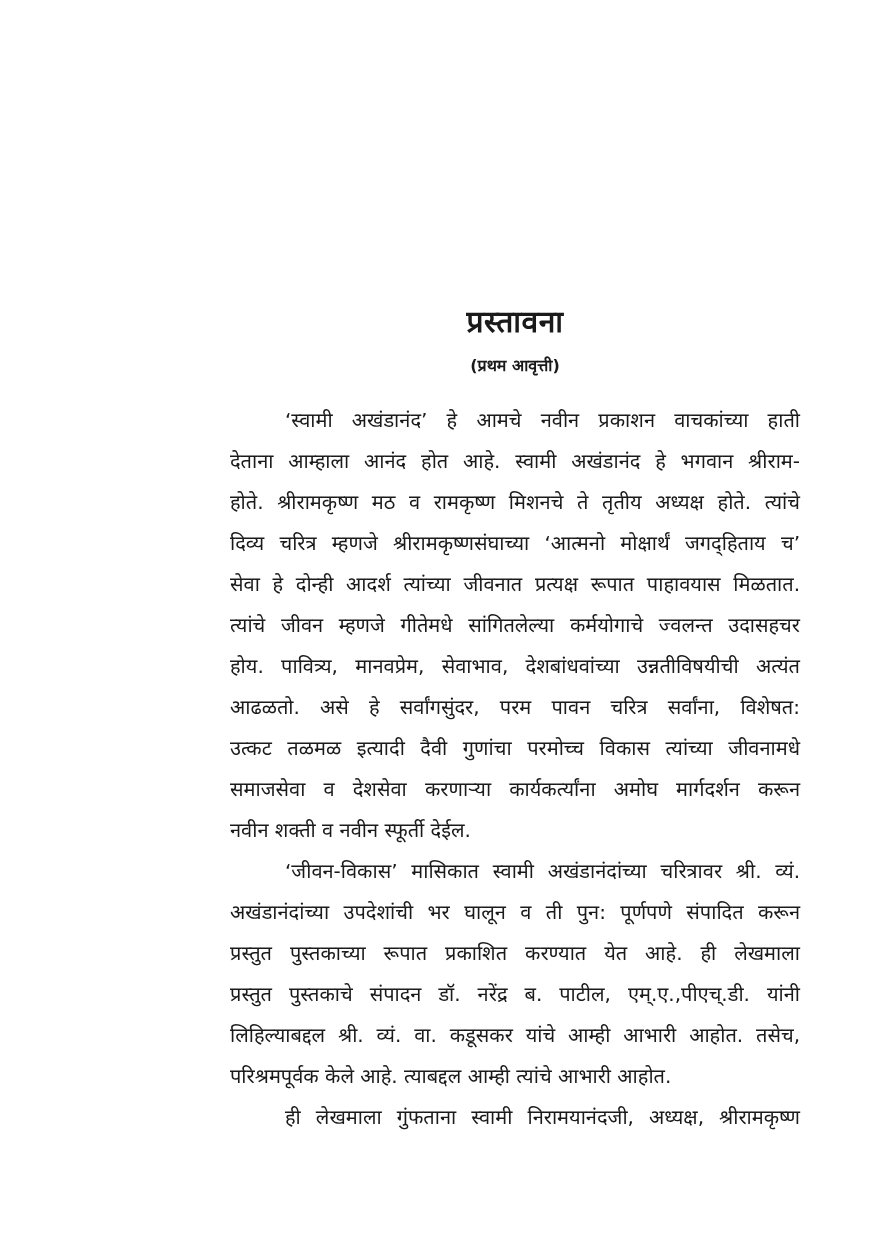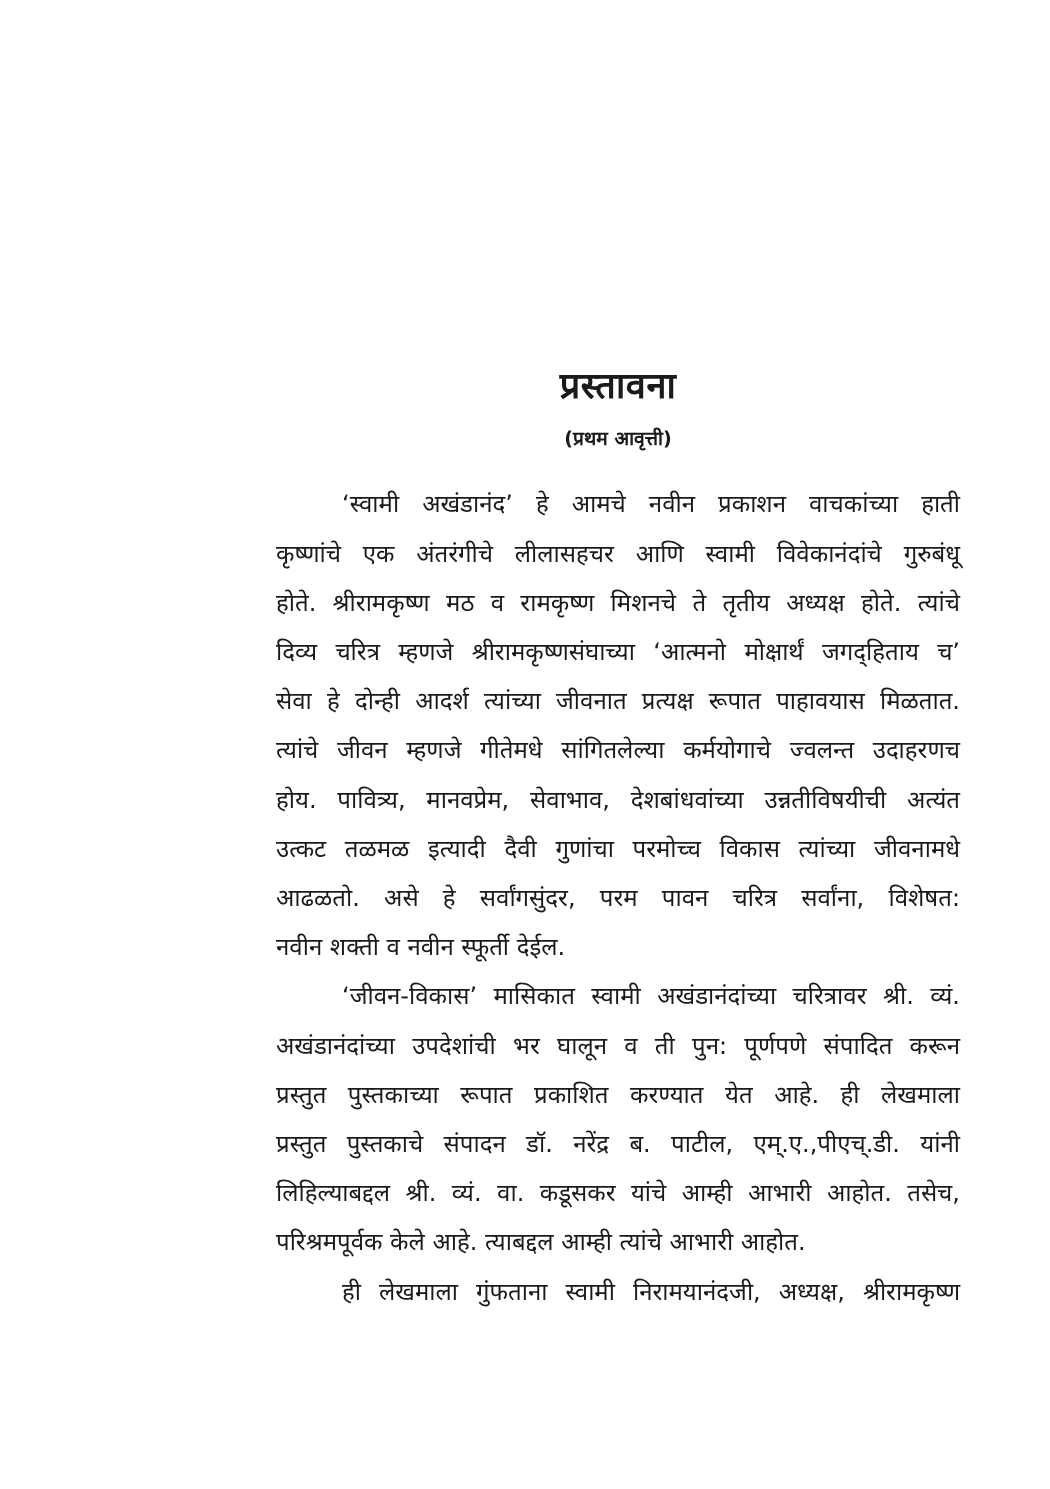--- a/index.html
+++ b/index.html
@@ -16,28 +16,29 @@
   .line.indent { padding-left:55px; }
 </style>
 </head>
 <body>
 
 <div class="title">प्रस्तावना</div>
 <div class="subtitle">(प्रथम आवृत्ती)</div>
 
 <div class="body">
   <span class="line indent">‘स्वामी अखंडानंद’ हे आमचे नवीन प्रकाशन वाचकांच्या हाती</span>
-  <span class="line">कृष्णांचे एक अंतरंगीचे लीलासहचर आणि स्वामी विवेकानंदांचे गुरुबंधू</span>
+  <span class="line">देताना आम्हाला आनंद होत आहे. स्वामी अखंडानंद हे भगवान श्रीराम-</span>
   <span class="line">होते. श्रीरामकृष्ण मठ व रामकृष्ण मिशनचे ते तृतीय अध्यक्ष होते. त्यांचे</span>
   <span class="line">दिव्य चरित्र म्हणजे श्रीरामकृष्णसंघाच्या ‘आत्मनो मोक्षार्थं जगद्‌हिताय च’</span>
   <span class="line">सेवा हे दोन्ही आदर्श त्यांच्या जीवनात प्रत्यक्ष रूपात पाहावयास मिळतात.</span>
-  <span class="line">त्यांचे जीवन म्हणजे गीतेमधे सांगितलेल्या कर्मयोगाचे ज्वलन्त उदाहरणच</span>
+  <span class="line">त्यांचे जीवन म्हणजे गीतेमधे सांगितलेल्या कर्मयोगाचे ज्वलन्त उदासहचर</span>
   <span class="line">होय. पावित्र्य, मानवप्रेम, सेवाभाव, देशबांधवांच्या उन्नतीविषयीची अत्यंत</span>
+  <span class="line">आढळतो. असे हे सर्वांगसुंदर, परम पावन चरित्र सर्वांना, विशेषत:</span>
   <span class="line">उत्कट तळमळ इत्यादी दैवी गुणांचा परमोच्च विकास त्यांच्या जीवनामधे</span>
-  <span class="line">आढळतो. असे हे सर्वांगसुंदर, परम पावन चरित्र सर्वांना, विशेषत:</span>
+  <span class="line">समाजसेवा व देशसेवा करणाऱ्या कार्यकर्त्यांना अमोघ मार्गदर्शन करून</span>
   <span class="line last">नवीन शक्ती व नवीन स्फूर्ती देईल.</span>
   <span class="line indent">‘जीवन-विकास’ मासिकात स्वामी अखंडानंदांच्या चरित्रावर श्री. व्यं.</span>
   <span class="line">अखंडानंदांच्या उपदेशांची भर घालून व ती पुन: पूर्णपणे संपादित करून</span>
   <span class="line">प्रस्तुत पुस्तकाच्या रूपात प्रकाशित करण्यात येत आहे. ही लेखमाला</span>
   <span class="line">प्रस्तुत पुस्तकाचे संपादन डॉ. नरेंद्र ब. पाटील, एम्.ए.,पीएच्.डी. यांनी</span>
   <span class="line">लिहिल्याबद्दल श्री. व्यं. वा. कडूसकर यांचे आम्ही आभारी आहोत. तसेच,</span>
   <span class="line last">परिश्रमपूर्वक केले आहे. त्याबद्दल आम्ही त्यांचे आभारी आहोत.</span>
   <span class="line indent">ही लेखमाला गुंफताना स्वामी निरामयानंदजी, अध्यक्ष, श्रीरामकृष्ण</span>
 </div>
 

